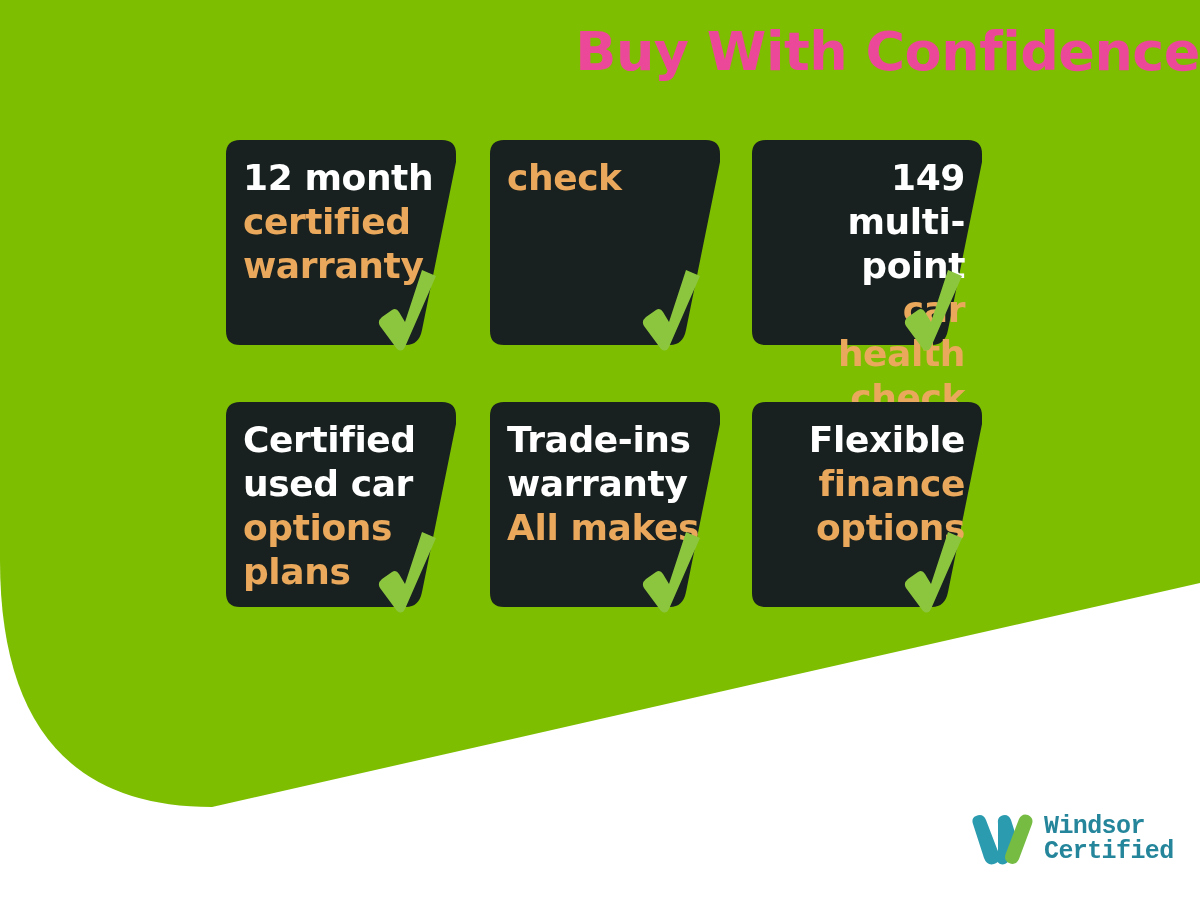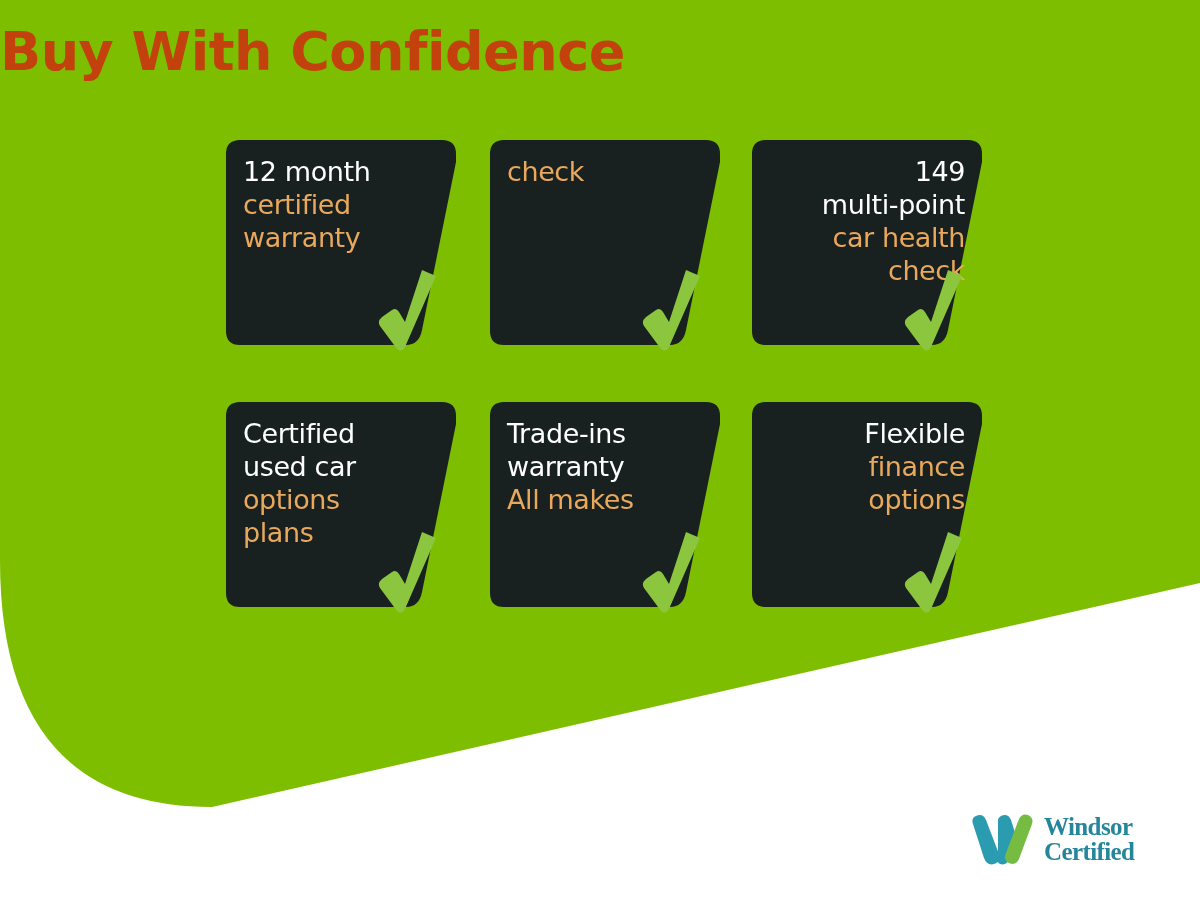--- a/index.html
+++ b/index.html
@@ -25,22 +25,22 @@
     width:1200px; height:900px;
     pointer-events:none;
   }
   .green-panel svg { display:block; width:1200px; height:900px; }
 
   
   .title {
     position:absolute;
     left:0; top:22px;
     width:1200px;
-    text-align:left;
-    color:#c2410c;
+    text-align:right;
+    color:#ec4899;
     font-size:54px;
     font-weight:bold;
     letter-spacing:-0.5px;
     line-height:1.1;
     font-family:"DejaVu Sans", sans-serif;
   }
 
   
   .grid {
     position:absolute;
@@ -67,22 +67,22 @@
     width:230px; height:205px;
   }
   .card-shape svg { display:block; width:230px; height:205px; }
 
   .card-text {
     position:absolute;
     left:17px;
     top:16px;
     width:196px;
     font-family:"DejaVu Sans", sans-serif;
-    font-size:27px;
-    font-weight:normal;
+    font-size:36px;
+    font-weight:bold;
     line-height:1.22;
     letter-spacing:-0.4px;
   }
   .card-text .ln-white { color:#FFFFFF; display:block; }
   .card-text .ln-orange { color:#E9A85C; display:block; }
 
   .tick {
     position:absolute;
     pointer-events:none;
   }
@@ -93,21 +93,21 @@
     position:absolute;
     left:972px;
     top:812px;
     display:flex;
     align-items:center;
     gap:10px;
   }
   .logo-mark { flex:0 0 auto; }
   .logo-mark svg { display:block; }
   .logo-text {
-    font-family:Liberation Serif, serif;
+    font-family:Liberation Mono, monospace;
     color:#25869B;
     font-size:25px;
     font-weight:bold;
     line-height:1.02;
     letter-spacing:-0.6px;
   }
   .logo-text span { display:block; }
 </style>
 </head>
 <body>

